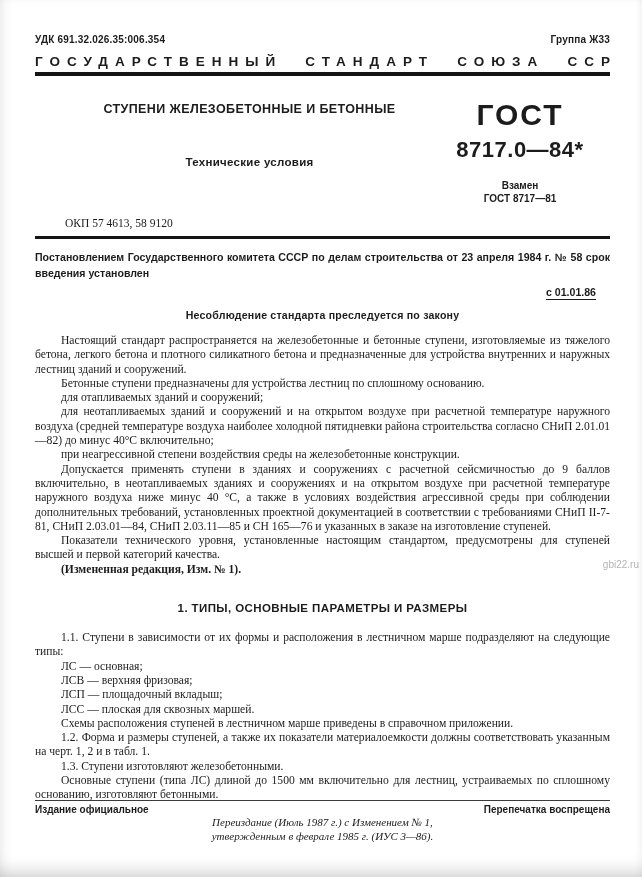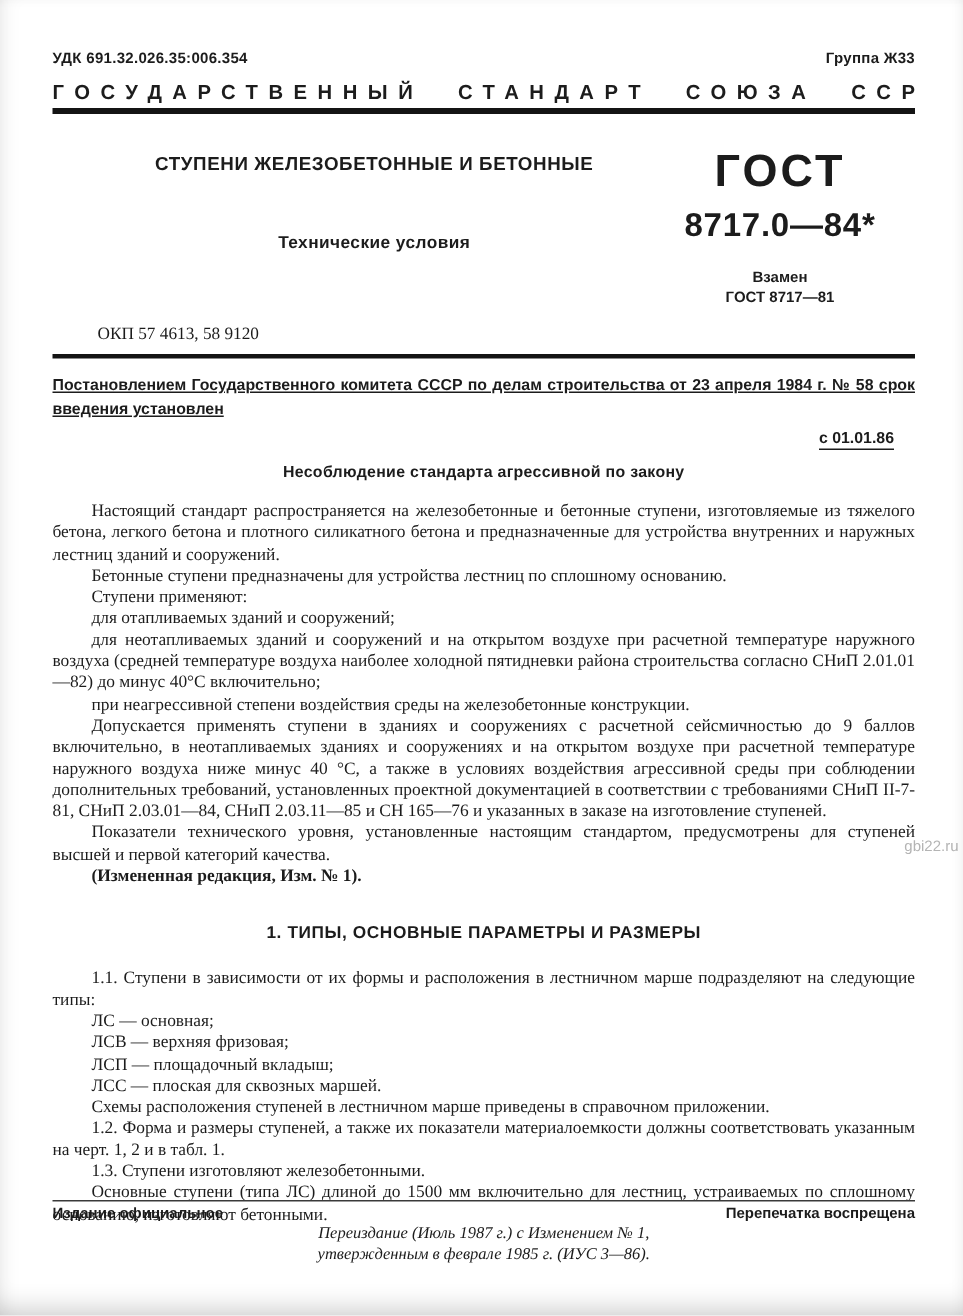--- a/index.html
+++ b/index.html
@@ -59,21 +59,21 @@
   .gost-label{font-size:30px;line-height:30px;letter-spacing:2px;}
   .gost-number{font-size:22px;line-height:24px;margin-top:8px;letter-spacing:.5px;}
   .replaces{font-size:10px;line-height:13px;margin-top:17px;}
   .okp{font-size:11.5px;margin-top:12px;margin-left:30px;}
   .mid-rule{height:3px;background:#141414;margin-top:7px;}
   
   .decree{
     margin:10px 0 0 0;
     font-family:"Liberation Sans", sans-serif;
     font-weight:bold;font-size:10.6px;line-height:16px;
-    text-align:justify;text-align-last:left;text-decoration:underline;
+    text-align:justify;text-align-last:left;
   }
   .effective{
     text-align:right;padding-right:14px;margin-top:5px;
     font-family:"Liberation Sans", sans-serif;font-weight:bold;font-size:10.6px;
   }
   .effective span{border-bottom:1.5px solid #1c1c1c;padding-bottom:1px;}
   .law{
     text-align:center;margin-top:11px;
     font-family:"Liberation Sans", sans-serif;
     font-weight:bold;font-size:10.6px;letter-spacing:.2px;
@@ -145,26 +145,25 @@
   <div class="okp">ОКП 57 4613, 58 9120</div>
 
   <div class="mid-rule"></div>
 
   <p class="decree">Постановлением Государственного комитета СССР по делам строительства от 23 апреля 1984 г. № 58 срок введения установлен</p>
 
   <div class="effective">
     <span>с 01.01.86</span>
   </div>
 
-  <div class="law">Несоблюдение стандарта агрессивной по закону</div>
+  <div class="law">Несоблюдение стандарта преследуется по закону</div>
 
   <div class="body-text">
     <p>Настоящий стандарт распространяется на железобетонные и бетонные ступени, изготовляемые из тяжелого бетона, легкого бетона и плотного силикатного бетона и предназначенные для устройства внутренних и наружных лестниц зданий и сооружений.</p>
     <p class="noj">Бетонные ступени предназначены для устройства лестниц по сплошному основанию.</p>
-    <p class="noj">Ступени применяют:</p>
     <p class="noj">для отапливаемых зданий и сооружений;</p>
     <p>для неотапливаемых зданий и сооружений и на открытом воздухе при расчетной температуре наружного воздуха (средней температуре воздуха наиболее холодной пятидневки района строительства согласно СНиП 2.01.01—82) до минус 40°С включительно;</p>
     <p class="noj">при неагрессивной степени воздействия среды на железобетонные конструкции.</p>
     <p>Допускается применять ступени в зданиях и сооружениях с расчетной сейсмичностью до 9 баллов включительно, в неотапливаемых зданиях и сооружениях и на открытом воздухе при расчетной температуре наружного воздуха ниже минус 40 °С, а также в условиях воздействия агрессивной среды при соблюдении дополнительных требований, установленных проектной документацией в соответствии с требованиями СНиП II-7-81, СНиП 2.03.01—84, СНиП 2.03.11—85 и СН 165—76 и указанных в заказе на изготовление ступеней.</p>
     <p>Показатели технического уровня, установленные настоящим стандартом, предусмотрены для ступеней высшей и первой категорий качества.</p>
     <p class="noj bold">(Измененная редакция, Изм. № 1).</p>
   </div>
 
   <div class="section-heading">1. ТИПЫ, ОСНОВНЫЕ ПАРАМЕТРЫ И РАЗМЕРЫ</div>
 

